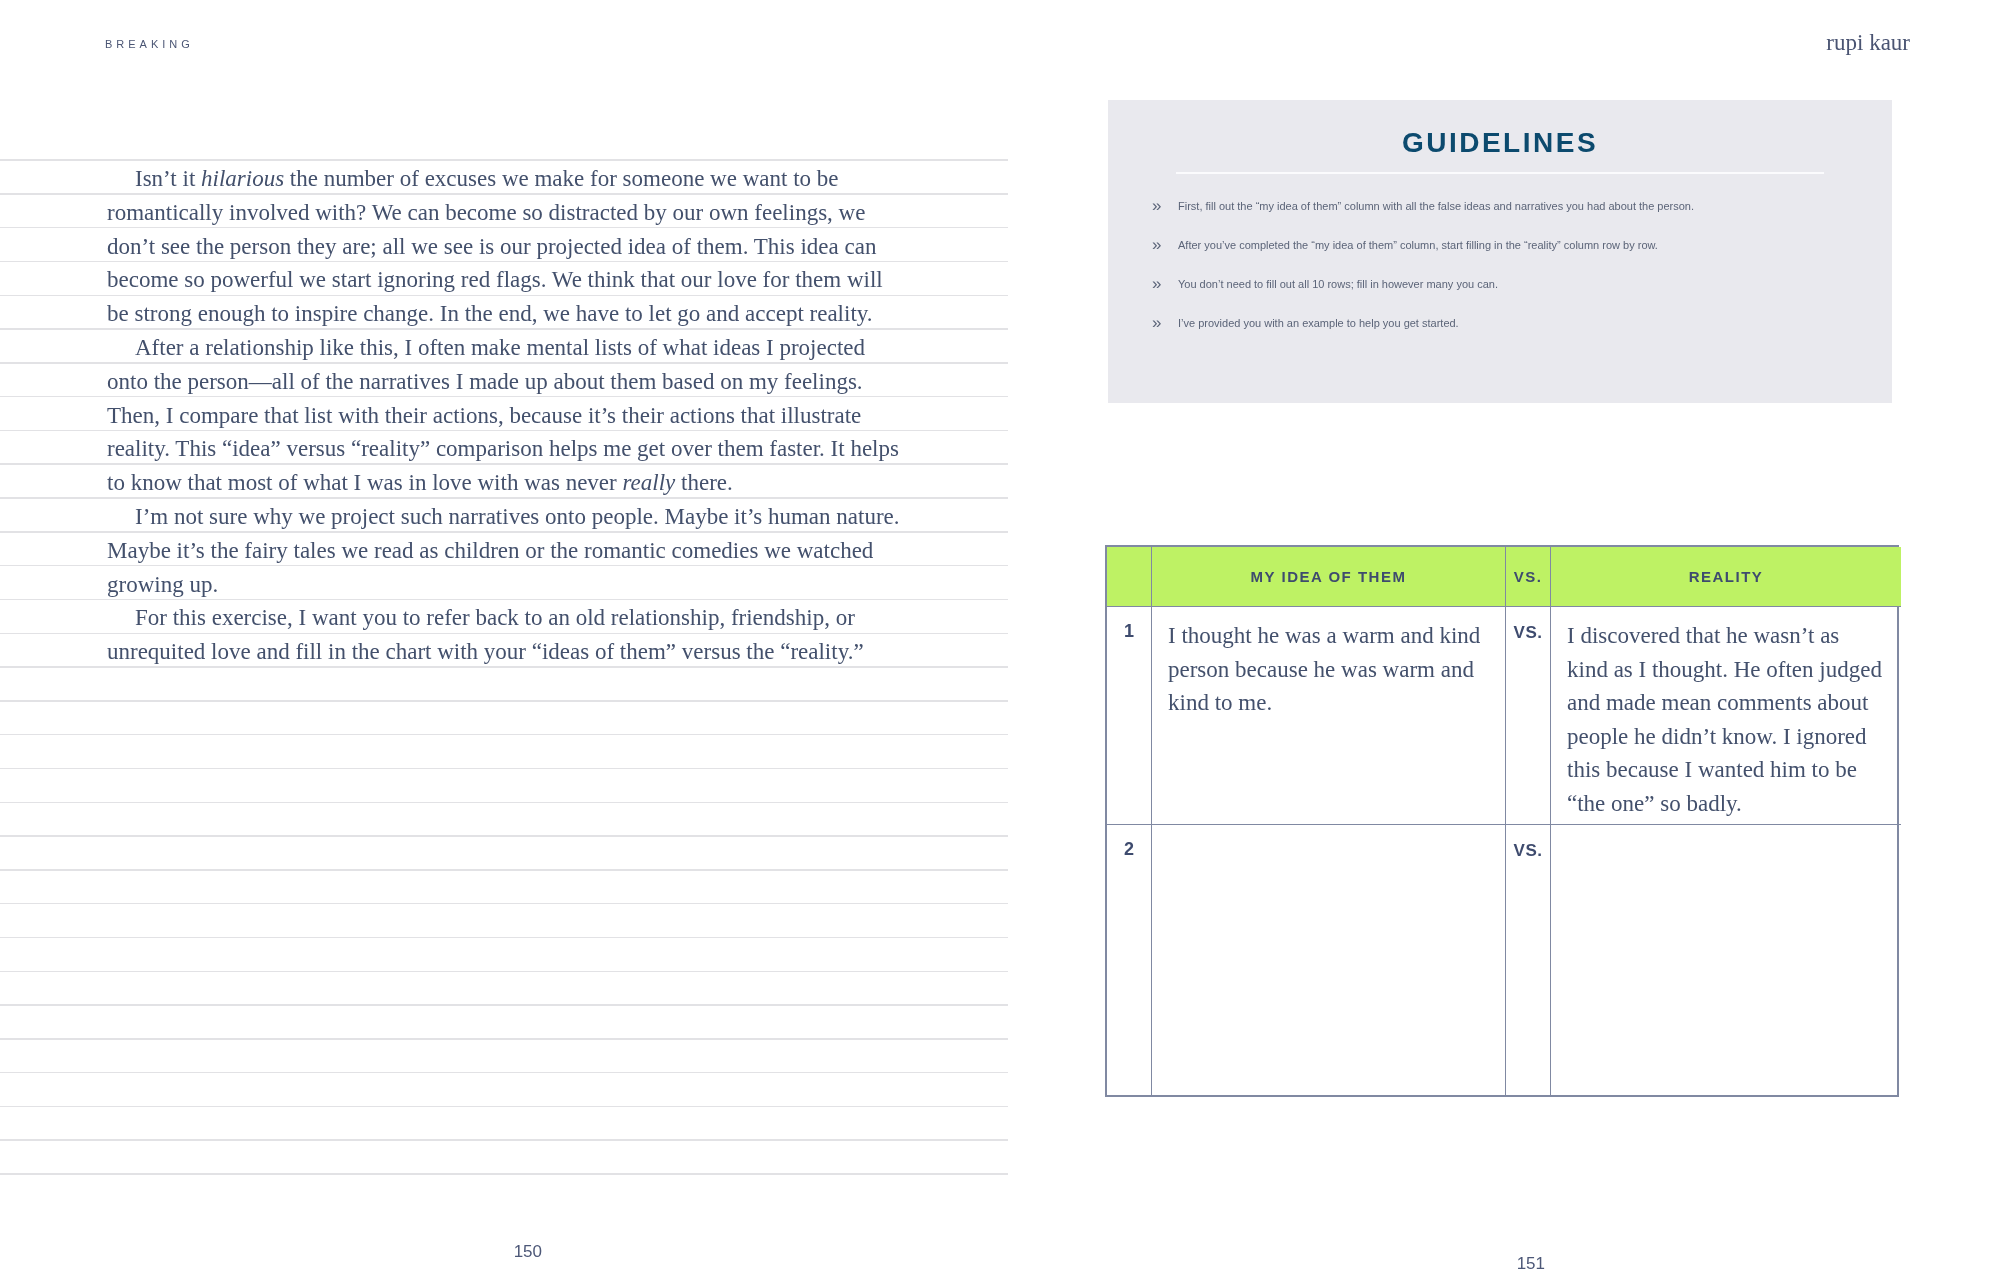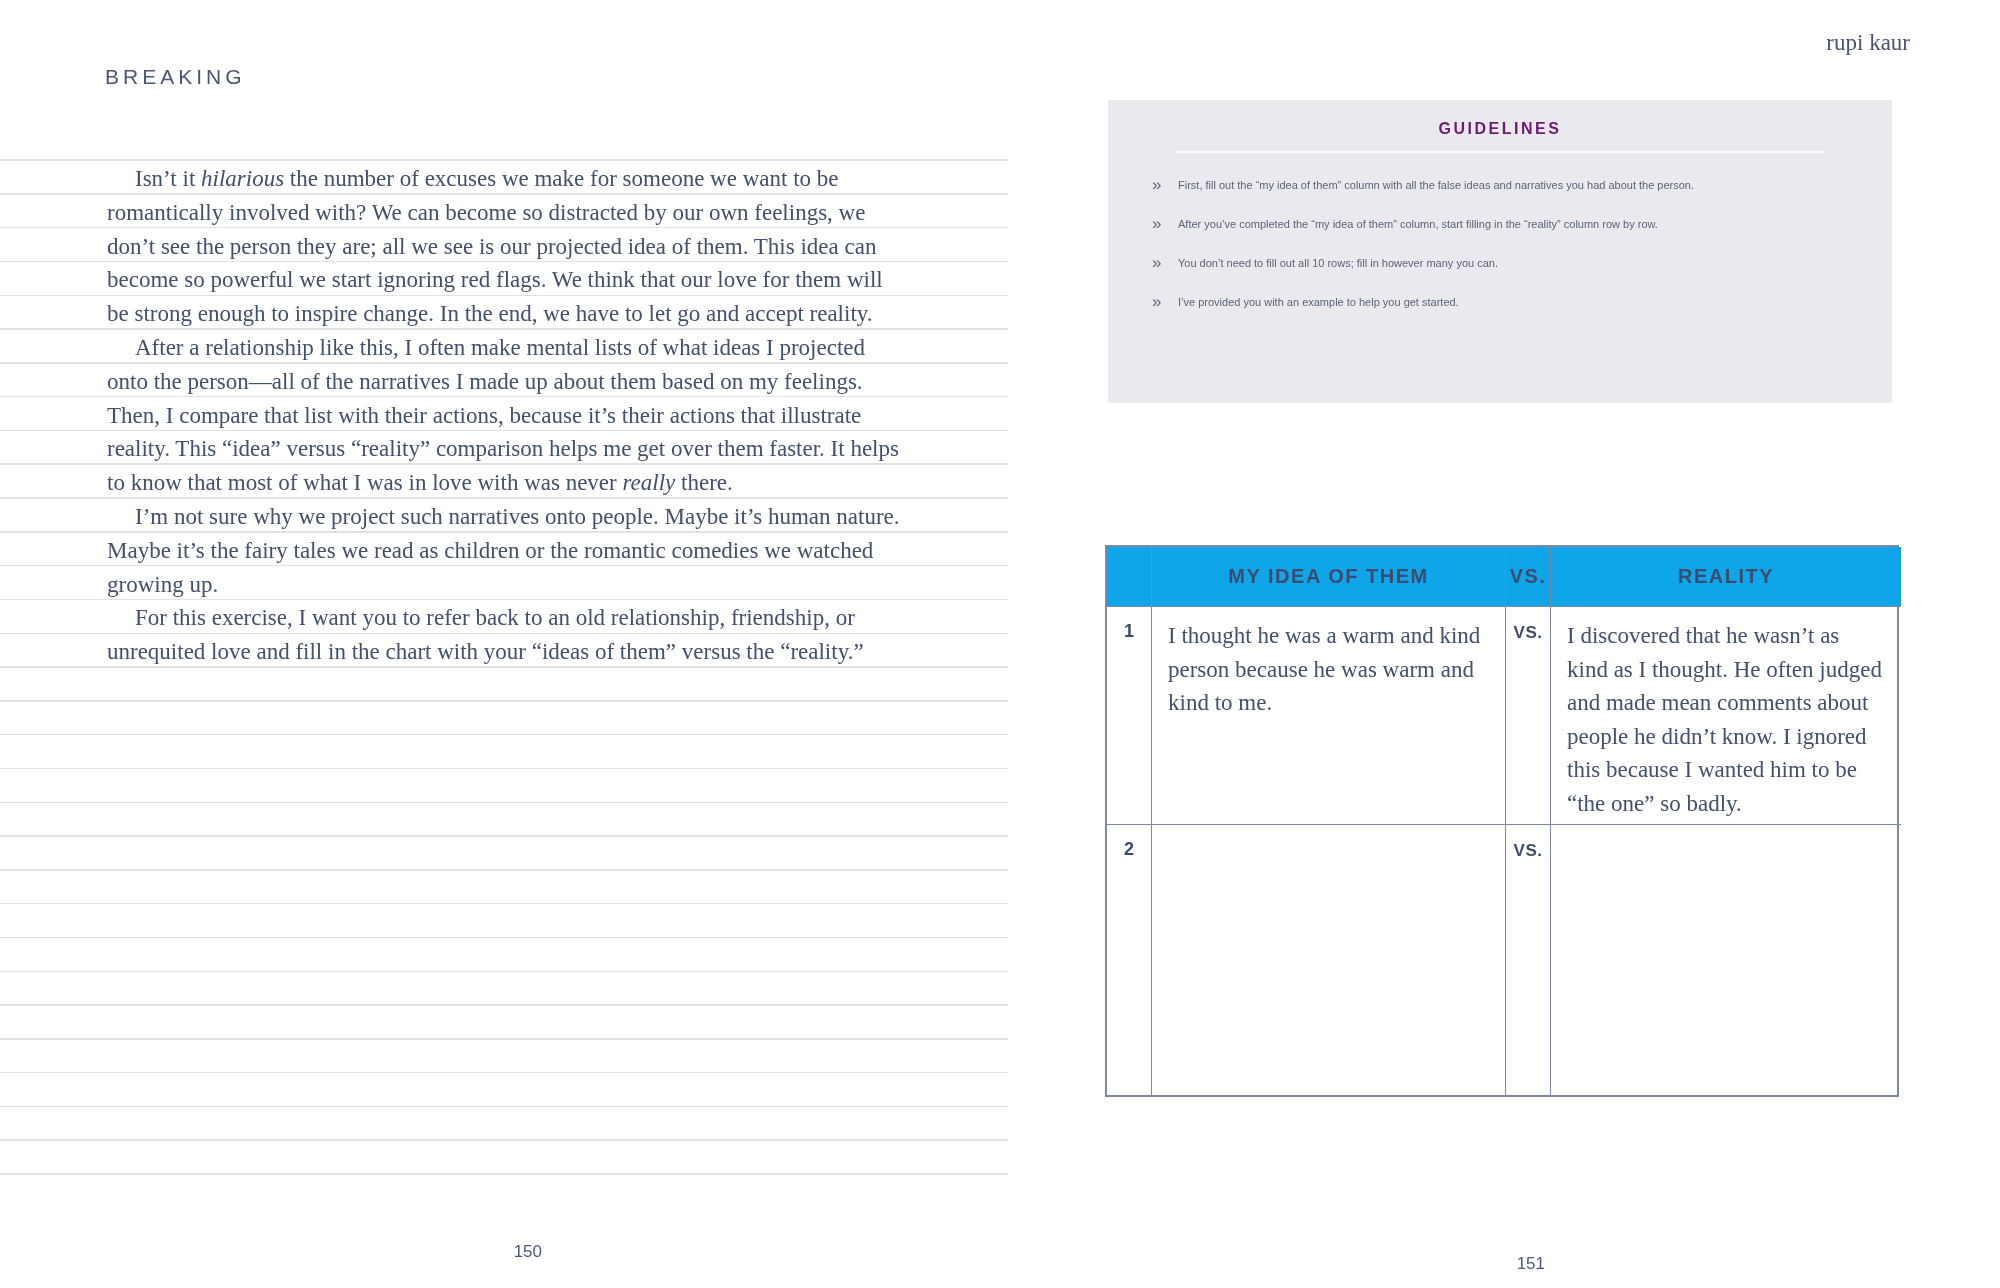--- a/index.html
+++ b/index.html
@@ -9,24 +9,23 @@
     width: 2000px;
     height: 1288px;
     font-family: "Liberation Sans", sans-serif;
     overflow: hidden;
   }
 
   
   .running-head {
     position: absolute;
     left: 105px; top: 38px;
-    font-size: 21px;
+    font-size: 11px;
     letter-spacing: 4px;
     color: #4b5674;
-    margin-top: 27px;
   }
   .author-head {
     position: absolute;
     right: 90px; top: 30px;
     font-family: Liberation Serif, serif;
     font-size: 23px;
     color: #4a5472;
     text-align: right;
   }
   .ruled-lines {
@@ -63,26 +62,26 @@
   .folio.right { left: 1465px; margin-top: 12px; }
 
   
   .guidelines {
     position: absolute;
     left: 1108px; top: 100px;
     width: 784px; height: 303px;
     background: #e9e9ee;
   }
   .guidelines-title {
-    padding-top: 20px;
+    padding-top: 27px;
     text-align: center;
-    font-size: 16px;
+    font-size: 28px;
     font-weight: bold;
     letter-spacing: 2.5px;
-    color: #701a75;
+    color: #0c4a6e;
   }
   .guidelines-rule {
     width: 648px; height: 2px;
     margin: 13px auto 0 auto;
     background: #fbfbfd;
   }
   .guidelines-list { margin-top: 19px; padding: 0 42px 0 44px; }
   .g-item { display: flex; }
   .g-item + .g-item { margin-top: 13px; }
   .g-marker {
@@ -103,23 +102,23 @@
     display: grid;
     grid-template-columns: 45px 354px 45px 350px;
     grid-template-rows: 60px 218px 270px;
     border: 2px solid #8089a2;
     background: #ffffff;
   }
   .cell { border-right: 1.5px solid #8089a2; border-bottom: 1.5px solid #8089a2; }
   .cell.last-col { border-right: none; }
   .cell.last-row { border-bottom: none; }
   .cell.head {
-    background: #0ea5e9;
+    background: #bef264;
     display: flex; align-items: center; justify-content: center;
-    font-size: 20px; font-weight: bold;
+    font-size: 15px; font-weight: bold;
     letter-spacing: 1.5px;
     color: #3e4b6e;
   }
   .cell.c-num {
     padding-top: 14px;
     text-align: center;
     font-size: 18px; font-weight: bold;
     color: #3e4b6e;
   }
   .cell.c-vs {

